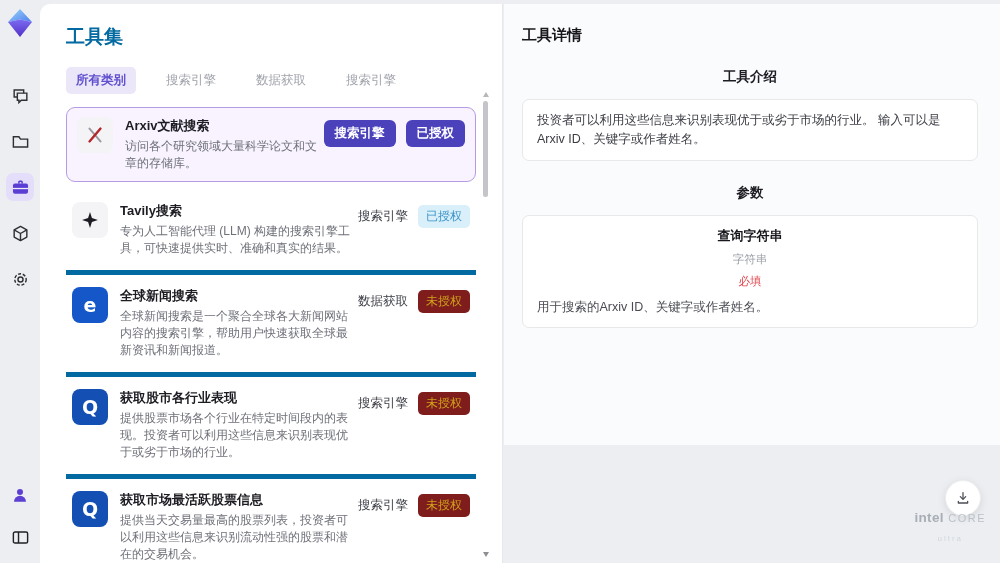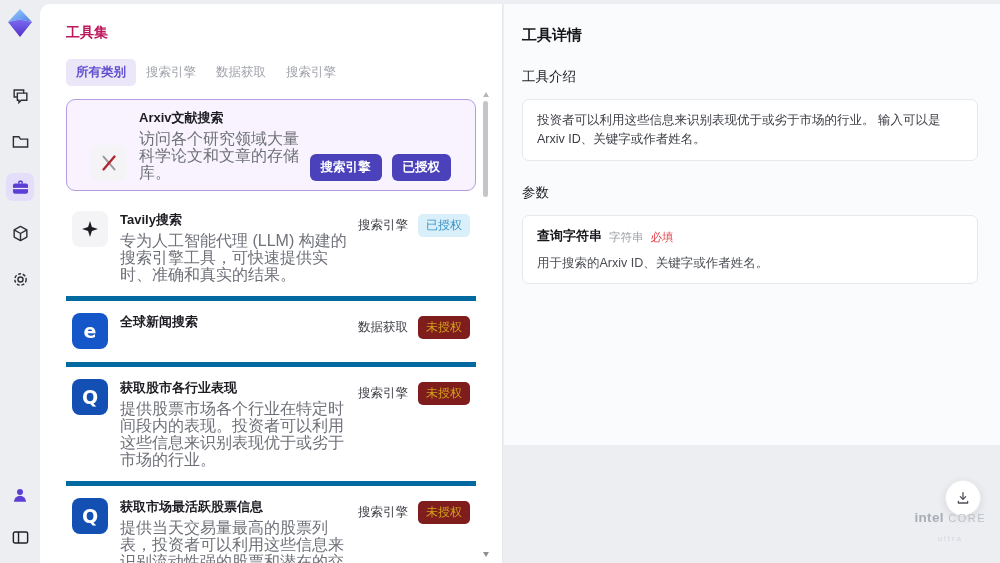--- a/index.html
+++ b/index.html
@@ -16,38 +16,38 @@
     align-items:center; justify-content:center; cursor:pointer; }
   .rail-btn.active { background:#e4defa; }
   .rail-bottom { position:absolute; bottom:12px; left:0; width:40px;
     display:flex; flex-direction:column; align-items:center; gap:14px; }
 
   
   .list-panel { position:absolute; left:40px; top:4px; width:463px; height:559px;
     background:#ffffff; border-top-left-radius:10px; border-right:1px solid #e7e8ea;
     overflow:hidden; }
   .lp-inner { padding:20px 26px 0 26px; }
-  .lp-title { font-size:14px; font-weight:bold; color:#be185d; }
-  .tabs { display:flex; align-items:center; margin-top:17px; }
+  .lp-title { font-size:19px; font-weight:bold; color:#0369a1; }
+  .tabs { display:flex; align-items:center; gap:20px; margin-top:17px; }
   .tab { font-size:12.5px; color:#a0a3ab; cursor:pointer; padding:5px 10px; border-radius:5px; white-space:nowrap; }
   .tab.active { background:#ebe7f9; color:#6050cf; font-weight:bold; }
 
   .tool-list { margin-top:13px; }
   .tool-row { display:flex; align-items:flex-start; padding:12px 6px 13px 6px;
     border-bottom:5px solid #0369a1; cursor:pointer; }
   .tool-row.selected { background:#f8f3fe; border:1.5px solid #b49be2; border-radius:9px;
-    padding:9px 24px; margin-bottom:8px; align-items:flex-end; }
+    padding:9px 10px; margin-bottom:8px; align-items:flex-start; }
   .t-icon { width:36px; height:36px; border-radius:8px; background:#f4f4f6;
     display:flex; align-items:center; justify-content:center; flex:none; overflow:hidden; }
   .t-icon.blue  { background:#1557c9; }
   .t-icon.blue2 { background:#1450b4; }
   .t-icon .letter { color:#fff; font-weight:bold; font-size:19px; font-family:"DejaVu Sans", sans-serif; }
   .t-mid { margin-left:12px; width:232px; }
   .t-name { font-size:13px; font-weight:bold; color:#1c1c22; line-height:17px; }
-  .t-desc { font-size:16px; color:#6f7179; line-height:17px; margin-top:4px; }
+  .t-desc { font-size:12px; color:#6f7179; line-height:17px; margin-top:4px; }
   .t-right { margin-left:auto; display:flex; align-items:center; gap:10px; margin-top:3px; white-space:nowrap; }
   .t-cat { font-size:12.5px; color:#3c3e45; }
   .badge { font-size:12px; padding:3px 8px; border-radius:5px; }
   .badge.granted { background:#d9f0fa; color:#3d93c8; }
   .badge.pending { background:#7f1d1d; color:#cfa11b; }
   .tool-row.selected .t-cat,
   .tool-row.selected .badge.sel { background:#4b42bb; color:#ffffff; font-size:12.5px;
     padding:5px 11px; border-radius:6px; font-weight:bold; }
 
   
@@ -56,25 +56,25 @@
     border-left:3px solid transparent; border-right:3px solid transparent; }
   .sb-up   { top:0; border-bottom:5px solid #b6b6bb; }
   .sb-down { bottom:0; border-top:5px solid #8e8e93; }
   .sb-thumb { position:absolute; top:9px; left:0; width:5px; height:96px;
     background:#c4c4c9; border-radius:3px; cursor:pointer; }
 
   
   .detail-panel { position:absolute; left:504px; top:4px; width:496px; height:441px;
     background:#fafbfc; padding:22px 22px 0 18px; }
   .dp-title { font-size:15px; font-weight:bold; color:#17171c; }
-  .dp-sub { font-size:13.5px; font-weight:normal; color:#1c1c22; margin-top:23px; }
+  .dp-sub { font-size:13.5px; font-weight:bold; color:#1c1c22; margin-top:23px;text-align:center; }
   .dp-box { background:#ffffff; border:1px solid #e7e8ea; border-radius:7px;
     margin-top:13px; padding:11px 14px; }
   .dp-intro { font-size:12.5px; color:#3b3d44; line-height:19px; }
-  .param-head { display:flex; align-items:flex-end; gap:7px; }
+  .param-head { display:flex; align-items:center; gap:7px;flex-direction:column; }
   .param-name { font-size:13px; font-weight:bold; color:#17171c; }
   .param-type { font-size:11.5px; color:#9b9ea6; }
   .param-req { font-size:11.5px; color:#e0474e; }
   .param-desc { font-size:12.5px; color:#4a4c53; margin-top:9px; line-height:18px; }
 
   
   .dl-fab { position:absolute; right:19px; bottom:47px; width:36px; height:36px;
     border-radius:50%; background:#ffffff; border:1px solid #ededf0;
     box-shadow:0 2px 8px rgba(0,0,0,0.10); display:flex; align-items:center;
     justify-content:center; cursor:pointer; }
@@ -214,20 +214,21 @@
             <span class="badge granted">已授权</span>
           </div>
         </div>
 
         <div class="tool-row">
           <div class="t-icon blue">
             <span class="letter">e</span>
           </div>
           <div class="t-mid">
             <div class="t-name">全球新闻搜索</div>
+            <div class="t-desc">全球新闻搜索是一个聚合全球各大新闻网站内容的搜索引擎，帮助用户快速获取全球最新资讯和新闻报道。</div>
           </div>
           <div class="t-right">
             <span class="t-cat">数据获取</span>
             <span class="badge pending">未授权</span>
           </div>
         </div>
 
         <div class="tool-row">
           <div class="t-icon blue2">
             <span class="letter">Q</span>

